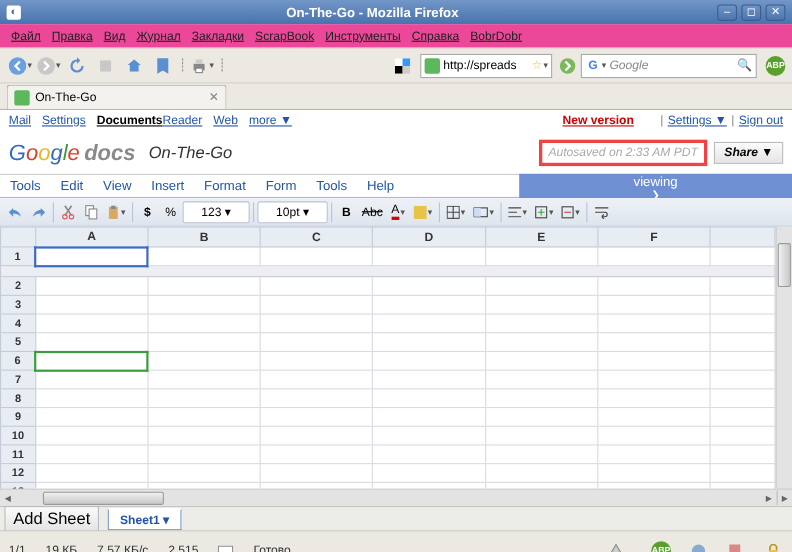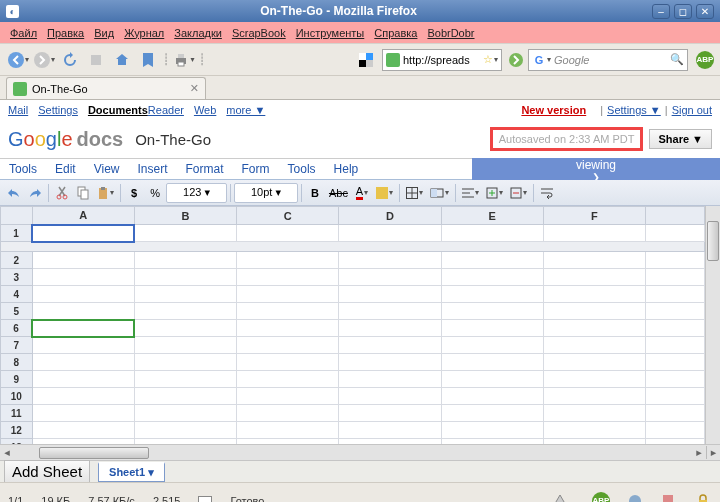--- a/index.html
+++ b/index.html
@@ -6,21 +6,21 @@
 body { width: 720px; height: 502px; background: #e9e7e4; overflow: hidden; font-size: 11px; }
 
 
 .titlebar { height: 22px; background: linear-gradient(#7296c7,#4873ad); color:#fff; display:flex; align-items:center; padding:0 6px; }
 .titlebar .sysicon { width:13px; height:13px; background:#fff; border-radius:2px; margin-right:6px; display:flex; align-items:center; justify-content:center; color:#4873ad; font-size:10px; }
 .titlebar .title { flex:1; text-align:center; font-weight:bold; font-size:12px; }
 .winbtns { display:flex; gap:4px; }
 .winbtn { width:18px; height:15px; background:linear-gradient(#6f93c4,#4b76ad); border:1px solid #3b5d8e; border-radius:3px; display:flex;align-items:center;justify-content:center;color:#fff;font-size:10px;cursor:pointer; }
 
 
-.menubar { height:22px; background:#fca5a5; display:flex; align-items:center; padding:0 6px; gap:2px; border-bottom:1px solid #d6d3cd; }
+.menubar { height:22px; background:#ec4899; display:flex; align-items:center; padding:0 6px; gap:2px; border-bottom:1px solid #d6d3cd; }
 .menubar .mitem { padding:2px 4px; color:#222; cursor:pointer; }
 .menubar .mitem span { text-decoration:underline; }
 
 
 .toolbar { height:32px; background:#ece9e3; display:flex; align-items:center; padding:0 6px; gap:2px; border-bottom:1px solid #cfcbc3; }
 .tbtn { width:24px; height:24px; display:flex; align-items:center; justify-content:center; border:1px solid transparent; border-radius:2px; cursor:pointer;}
 .tsep{width:8px;display:flex;justify-content:center;color:#888;}
 .dd{font-size:8px;color:#555;margin-left:1px;}
 .addrwrap{flex:0 0 120px;height:22px;border:1px solid #a8a8a8;background:#fff;display:flex;align-items:center;padding:0 3px;font-size:11px;margin:0 2px;}
 .addrwrap .favicon{width:14px;height:14px;background:#5cb85c;border-radius:2px;margin-right:3px;}
@@ -38,25 +38,25 @@
 .tab .favicon{width:14px;height:14px;background:#5cb85c;border-radius:2px;}
 .tab .close{margin-left:auto;color:#888;cursor:pointer;}
 
 
 .docswrap{height:382px;background:#fff;overflow:hidden;display:flex;flex-direction:column;}
 .gbar{height:20px;display:flex;align-items:center;padding:2px 8px;font-size:11px;}
 .gbar .glink{color:#2255aa;text-decoration:underline;margin-right:10px;cursor:pointer;}
 .gbar .gbold{color:#000;font-weight:bold;text-decoration:underline;}
 .gbar .gmore{color:#2255aa;text-decoration:underline;cursor:pointer;}
 .gbar .spacer{flex:1;}
-.gbar .newver{color:#cc0000;text-decoration:underline;font-weight:bold;margin-right:10px;}
+.gbar .newver{color:#cc0000;text-decoration:underline;font-weight:bold;margin-right:20px;}
 .gbar .sep{color:#888;margin:0 4px;}
 .gbar .set{color:#2255aa;text-decoration:underline;}
 
-.ghead{height:38px;display:flex;align-items:center;padding:0 8px;}
+.ghead{height:38px;display:flex;align-items:center;padding:0 8px;font-style:italic;}
 .glogo{font-family:Georgia,serif;font-size:20px;}
 .glogo .b{color:#2f6bbf;} .glogo .r{color:#d5402b;} .glogo .y{color:#e8b52b;} .glogo .g{color:#3b9c3c;}
 .glogo .docs{color:#8a8a8a;font-weight:bold;margin-left:4px;}
 .gtitle{font-size:15px;color:#333;margin-left:12px;}
 .ghead .spacer{flex:1;}
 .autosave{color:#aaa;border:3px solid #ef4444;padding:3px 6px;font-size:11px;margin-right:6px;}
 .sharebtn{border:1px solid #bbb;background:linear-gradient(#fafafa,#e5e5e5);padding:3px 8px;font-weight:bold;font-size:11px;cursor:pointer;}
 
 .gmenus{height:22px;border-top:1px solid #ccc;border-bottom:1px solid #a8bdd8;background:#fff;display:flex;align-items:center;}
 .gmenu{padding:0 9px;color:#2255aa;font-size:12px;cursor:pointer;}

